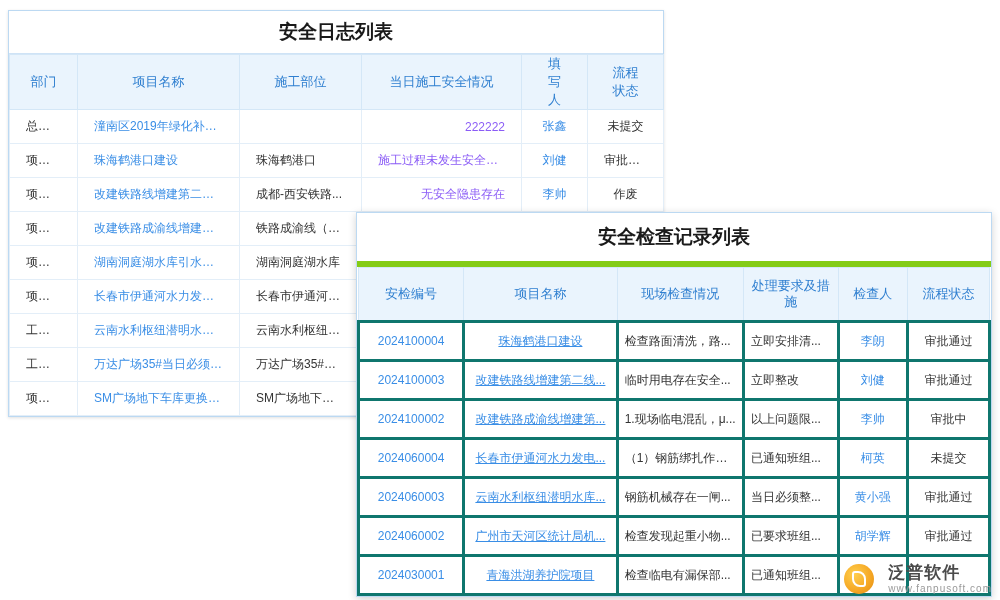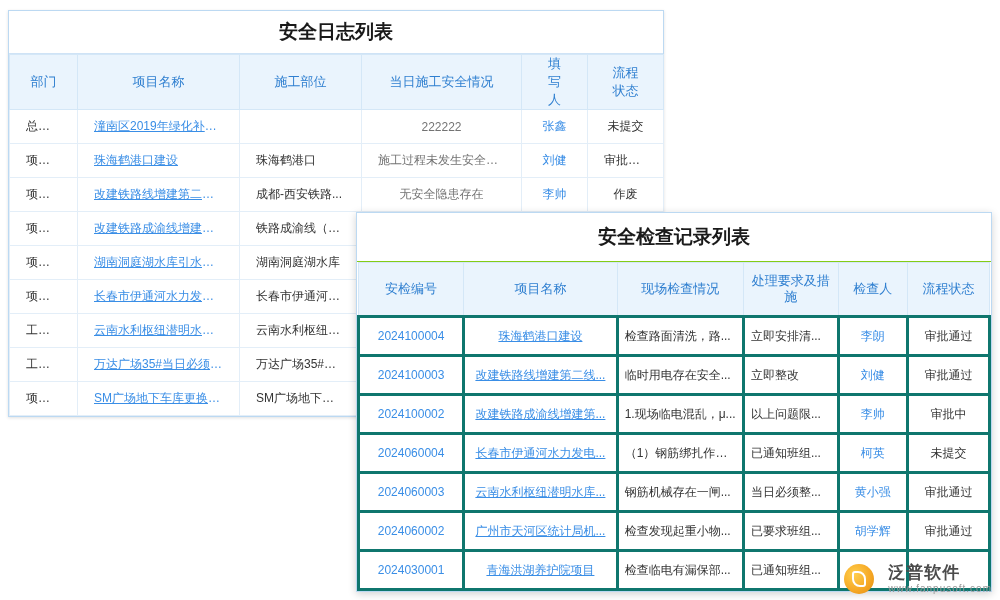--- a/index.html
+++ b/index.html
@@ -59,23 +59,23 @@
     border: 1px solid #e3eef8;
     text-align: center;
     padding: 0 16px;
     color: #333;
     white-space: nowrap;
     overflow: hidden;
     text-overflow: ellipsis;
     font-size: 12px;
   }
   .log-table td.dept { color: #333; }
-  .log-table td.proj { color: #3a8ee6; text-decoration: underline; text-align: left; }
+  .log-table td.proj { color: #3a8ee6; text-align: left; }
   .log-table td.part { color: #333; text-align: left; }
-  .log-table td.cond { color: #737373; text-align: center; margin-left: 28px; }
+  .log-table td.cond { color: #8b5cf6; text-align: right; margin-left: 28px; }
   .log-table td.user { color: #3a8ee6; }
   .st-pass { color: #2f7fd0; }
   .st-unsub { color: #e8a33d; }
   .st-void { color: #e8703a; }
   .st-ing { color: #e8a33d; }
 
   
   .log-table col.c1 { width: 68px; }
   .log-table col.c2 { width: 162px; }
   .log-table col.c3 { width: 122px; }
@@ -95,21 +95,21 @@
     box-sizing: border-box;
   }
   .panel-check .panel-title {
     height: 48px;
     line-height: 48px;
     text-align: center;
     font-size: 19px;
     font-weight: bold;
     color: #1a1a1a;
     background: #ffffff;
-    border-bottom: 1px solid #84cc16;
+    border-bottom: 6px solid #84cc16;
   }
   .check-table {
     width: 100%;
     border-collapse: collapse;
     table-layout: fixed;
     font-size: 12px;
   }
   .check-table th {
     background: #eaf4fd;
     color: #2f7fd0;

